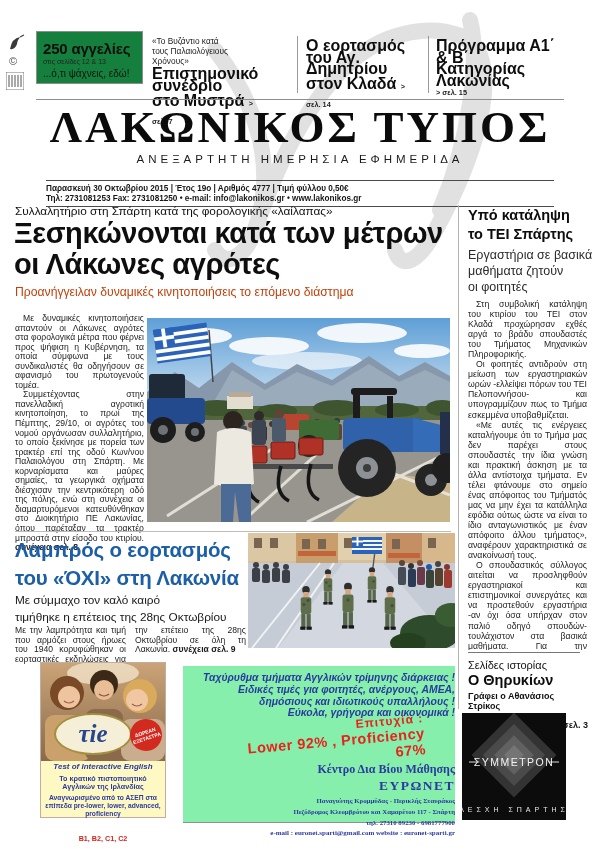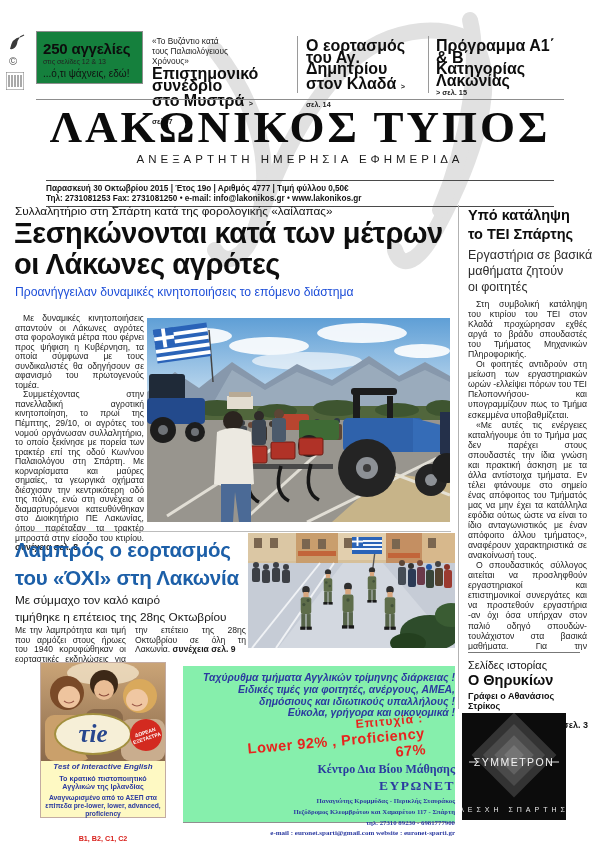--- a/index.html
+++ b/index.html
@@ -36,21 +36,21 @@
   .mast-title { font-family:"Liberation Serif", serif; font-size:45px; line-height:46px; font-weight:700; letter-spacing:3px; color:#0b0b0b; }
   .mast-sub { font-size:11.5px; letter-spacing:4px; margin-top:3px; color:#1b1b1b; }
   #dateline-box { left:46px; top:180px; width:508px; border-top:1px solid #4a4a4a; border-bottom:1px solid #4a4a4a; padding:3px 0 3px; }
   .dl { font-size:8.2px; line-height:9.6px; font-weight:700; color:#151515; }
 
   #main-vline { left:458px; top:205px; width:1px; height:504px; background:#b2b2b2; }
 
   
   #lead-kicker { left:15px; top:204px; width:440px; font-size:11.8px; font-weight:500; color:#101010; }
   #lead-headline { left:14px; top:218px; width:448px; font-size:29px; line-height:31px; font-weight:700; letter-spacing:-0.4px; color:#0e0e0e; }
-  #lead-deck { left:15px; top:285px; width:440px; font-size:12.2px; color:#1d4ed8; }
+  #lead-deck { left:15px; top:285px; width:440px; font-size:12.2px; color:#c2410c; }
   #lead-body { left:15px; top:314px; width:129px; font-size:8.6px; line-height:9.55px; text-align:justify; color:#1c1c1c; }
   #lead-body p { text-indent:8px; }
   #lead-body .cont { font-weight:700; }
   #lead-photo { left:147px; top:318px; width:303px; height:204px; }
 
   #story-divider { left:15px; top:531px; width:436px; border-top:1px solid #bcbcbc; }
 
   
   #s2-headline { left:15px; top:536px; width:242px; font-size:20.5px; line-height:27.5px; font-weight:700; letter-spacing:-0.2px; color:#1c5fa8; }
   #s2-deck { left:15px; top:592px; width:242px; font-size:11.8px; line-height:16.5px; color:#181818; }

